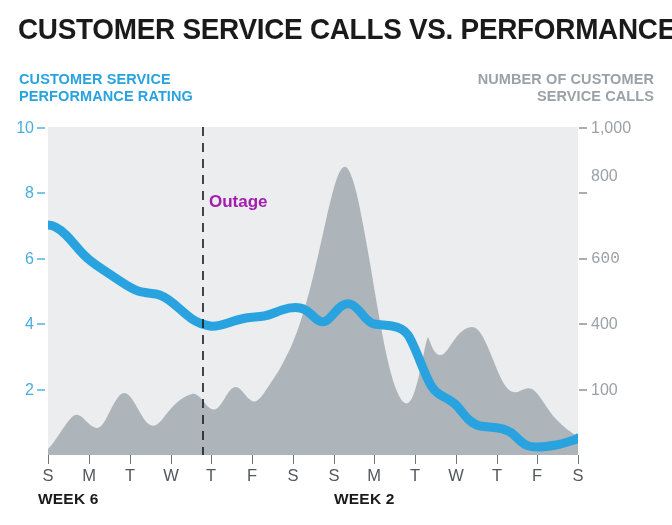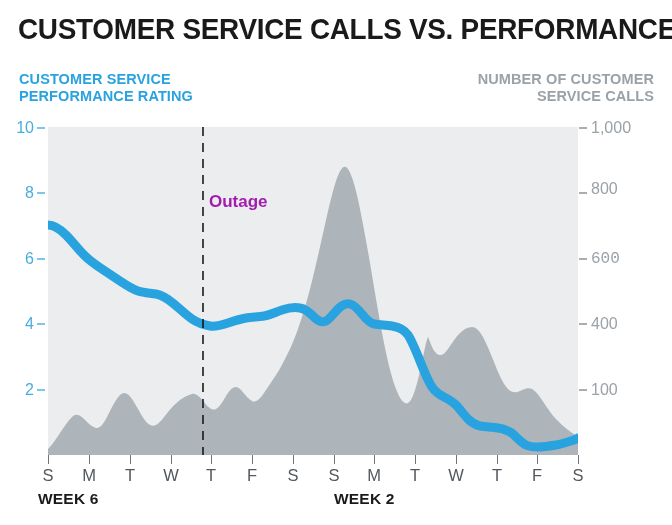--- a/index.html
+++ b/index.html
@@ -169,21 +169,21 @@
 
   <div class="ytick-left-wrap" style="top:315px;">4</div>
   <div class="tick-dash" style="left:37px; top:323px;"></div>
 
   <div class="ytick-left-wrap" style="top:381px;">2</div>
   <div class="tick-dash" style="left:37px; top:389px;"></div>
 
   <div class="ytick-right-wrap" style="top:119px;text-align:right;">1,000</div>
   <div class="tick-dash gray" style="left:579px; top:127px;"></div>
 
-  <div class="ytick-right-wrap" style="top:180px;text-align:center;">800</div>
+  <div class="ytick-right-wrap" style="top:167px;text-align:center;">800</div>
   <div class="tick-dash gray" style="left:579px; top:192px;"></div>
 
   <div class="ytick-right-wrap" style="top:250px;font-family:Liberation Mono, monospace;">600</div>
   <div class="tick-dash gray" style="left:579px; top:258px;"></div>
 
   <div class="ytick-right-wrap" style="top:315px;">400</div>
   <div class="tick-dash gray" style="left:579px; top:323px;"></div>
 
   <div class="ytick-right-wrap" style="top:381px;">100</div>
   <div class="tick-dash gray" style="left:579px; top:389px;"></div>

